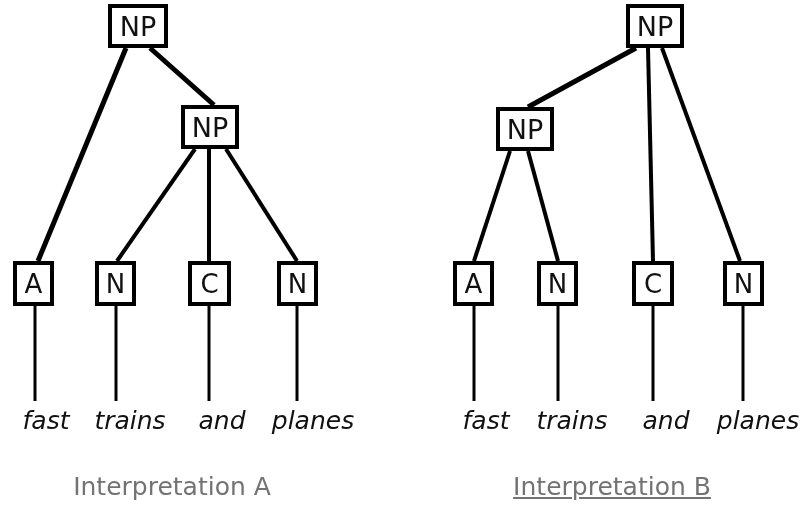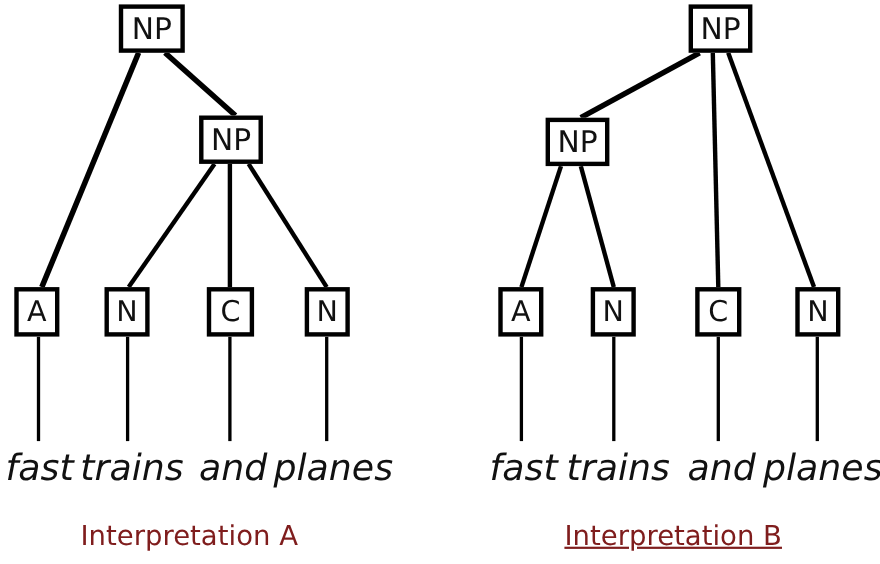--- a/index.html
+++ b/index.html
@@ -42,32 +42,33 @@
     color: #111111;
   }
   .node-box.leaf {
     font-size: 26px;
     border-width: 4px;
   }
   .word-label {
     position: absolute;
     font-family: "DejaVu Sans", sans-serif;
     font-style: italic;
-    font-size: 33px;
+    font-size: 25px;
     line-height: 1;
     color: #111111;
     white-space: nowrap;
     transform: translateX(-50%);
+    margin-left: 10px;
   }
   .caption {
     position: absolute;
     font-family: "DejaVu Sans", sans-serif;
     font-size: 25px;
     line-height: 1;
-    color: #7f1d1d;
+    color: #737373;
     white-space: nowrap;
     transform: translateX(-50%);
   }
 </style>
 </head>
 <body>
 
 <div id="figure">
 
   <svg class="tree-layer" id="edge-layer" viewBox="0 0 800 513" xmlns="http://www.w3.org/2000/svg">

